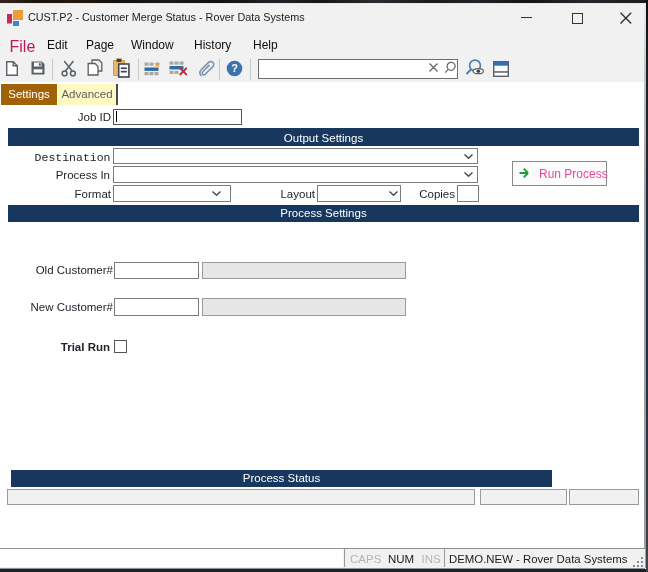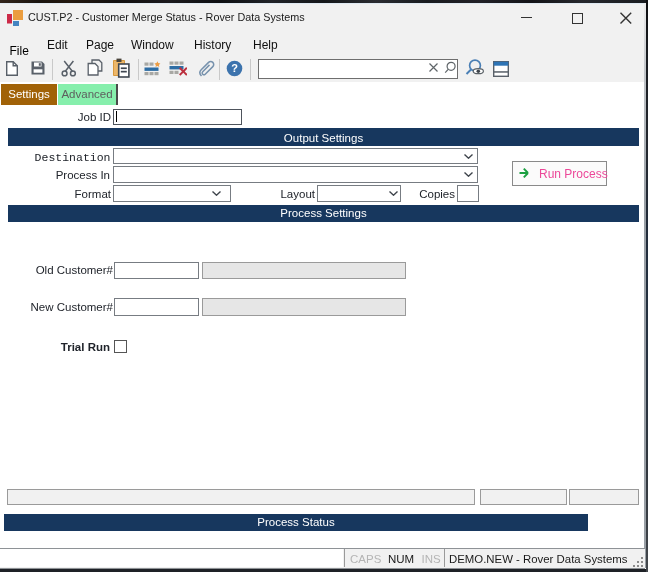--- a/index.html
+++ b/index.html
@@ -37,21 +37,21 @@
   <rect x="7" y="1" width="10" height="10" fill="#eb9d3e"></rect>
   <rect x="7" y="12" width="6" height="5" fill="#4484c0"></rect>
 </svg>
 <div class="abs" style="left:28px;top:10.5px;font-size:10.8px;color:#1b1b1b;">CUST.P2 - Customer Merge Status - Rover Data Systems</div>
 <div class="abs" style="left:520.5px;top:16.5px;width:11px;height:1.5px;background:#333;"></div>
 <div class="abs" style="left:571.5px;top:12.5px;width:11px;height:11px;border:1.3px solid #333;box-sizing:border-box;"></div>
 <svg class="abs" style="left:619px;top:12px;" width="14" height="13" viewBox="0 0 14 13">
   <path d="M1.5 0.8 L12.2 11.5 M12.2 0.8 L1.5 11.5" stroke="#333" stroke-width="1.4" fill="none"></path>
 </svg>
 
-<div class="abs" style="left:9.5px;top:44px;font-size:12px;color:#000000;">File</div>
+<div class="abs" style="left:9.5px;top:38px;font-size:16px;color:#be185d;">File</div>
 <div class="abs" style="left:47px;top:38px;font-size:12px;color:#101010;">Edit</div>
 <div class="abs" style="left:86px;top:38px;font-size:12px;color:#101010;">Page</div>
 <div class="abs" style="left:131px;top:38px;font-size:12px;color:#101010;">Window</div>
 <div class="abs" style="left:194px;top:38px;font-size:12px;color:#101010;">History</div>
 <div class="abs" style="left:253px;top:38px;font-size:12px;color:#101010;">Help</div>
 
 <svg class="abs" style="left:5px;top:61px;" width="14" height="15" viewBox="0 0 14 15">
   <path d="M1.7 0.7 H8.2 L12.3 4.8 V14.2 H1.7 Z" fill="#ffffff" stroke="#596069" stroke-width="1.4"></path>
   <path d="M8.2 0.7 V4.8 H12.3" fill="none" stroke="#596069" stroke-width="1.4"></path>
 </svg>
@@ -131,21 +131,21 @@
   <circle cx="14.3" cy="13.2" r="1.8" fill="#3e444b"></circle>
 </svg>
 
 <svg class="abs" style="left:493px;top:61px;" width="16" height="16" viewBox="0 0 16 16">
   <rect x="0.7" y="0.7" width="14.6" height="14.6" fill="#ffffff" stroke="#596069" stroke-width="1.4"></rect>
   <rect x="0.7" y="0.7" width="14.6" height="4" fill="#2e74b5"></rect>
   <rect x="0.7" y="10.2" width="14.6" height="1.5" fill="#596069"></rect>
 </svg>
 
 <div class="abs" style="left:1px;top:84px;width:56px;height:21px;background:#a16207;color:#fff;font-size:11.5px;text-align:center;line-height:21px;">Settings</div>
-<div class="abs" style="left:58px;top:84px;width:58px;height:21px;background:#86efac;color:#5e5e5e;font-size:11.5px;text-align:center;line-height:21px;border-right:2.5px solid #4a4a4a;box-sizing:content-box;">Advanced</div>
+<div class="abs" style="left:58px;top:84px;width:58px;height:21px;background:#fef9c3;color:#5e5e5e;font-size:11.5px;text-align:center;line-height:21px;border-right:2.5px solid #4a4a4a;box-sizing:content-box;">Advanced</div>
 
 <div class="lbl" style="left:0;top:110.5px;width:111px;">Job ID</div>
 <div class="txtin" style="left:112.5px;top:108.5px;width:129px;height:16px;border-color:#4e545c;"></div>
 <div class="abs" style="left:115.5px;top:111px;width:1px;height:11px;background:#000;"></div>
 
 <div class="navybar" style="top:127.5px;">Output Settings</div>
 <div class="lbl" style="left:0;top:150.5px;width:110.5px;font-family:Liberation Mono, monospace;">Destination</div>
 <div class="combo" style="left:113px;top:147.5px;width:365px;height:16.5px;"></div>
 <svg class="chev" style="left:463.5px;top:153.5px;" viewBox="0 0 9 5">
     <path d="M0.5 0.5 L4.5 4.2 L8.5 0.5" fill="none" stroke="#3e444b" stroke-width="1.4"></path>
@@ -177,21 +177,21 @@
 <div class="navybar" style="top:204.5px;height:17px;line-height:17.5px;">Process Settings</div>
 <div class="lbl" style="left:0;top:264px;width:113px;">Old Customer#</div>
 <div class="txtin" style="left:114px;top:261.5px;width:85px;height:17px;"></div>
 <div class="grayin" style="left:202px;top:261.5px;width:204px;height:17px;"></div>
 <div class="lbl" style="left:0;top:300.5px;width:113px;">New Customer#</div>
 <div class="txtin" style="left:114px;top:298px;width:85px;height:17.5px;"></div>
 <div class="grayin" style="left:202px;top:298px;width:204px;height:17.5px;"></div>
 <div class="lbl" style="left:0;top:341px;width:110px;font-weight:bold;">Trial Run</div>
 <div class="abs" style="left:114px;top:339.5px;width:13px;height:13px;background:#fff;border:1px solid #555;box-sizing:border-box;"></div>
 
-<div class="navybar" style="left:4px;top:470px;width:584px;height:17px;line-height:17.5px;margin-top:44px;">Process Status</div>
+<div class="navybar" style="left:11px;top:470px;width:541px;height:17px;line-height:17.5px;">Process Status</div>
 <div class="statbox" style="left:7px;top:489px;width:468px;height:16px;"></div>
 <div class="statbox" style="left:480px;top:489px;width:87px;height:16px;"></div>
 <div class="statbox" style="left:568.5px;top:489px;width:70px;height:16px;"></div>
 
 <div class="abs" style="left:0;top:548px;width:645px;height:20px;background:#f1f1f1;border-top:1px solid #8e9296;box-sizing:border-box;"></div>
 <div class="abs" style="left:0;top:549px;width:343px;height:18px;background:#ffffff;"></div>
 <div class="abs" style="left:344px;top:548.5px;width:1px;height:18.5px;background:#9a9a9a;"></div>
 <div class="abs" style="left:350px;top:552.5px;font-size:11.5px;color:#b4b4b4;">CAPS</div>
 <div class="abs" style="left:388px;top:552.5px;font-size:11.5px;color:#1a1a1a;">NUM</div>
 <div class="abs" style="left:421.5px;top:552.5px;font-size:11.5px;color:#b4b4b4;">INS</div>

